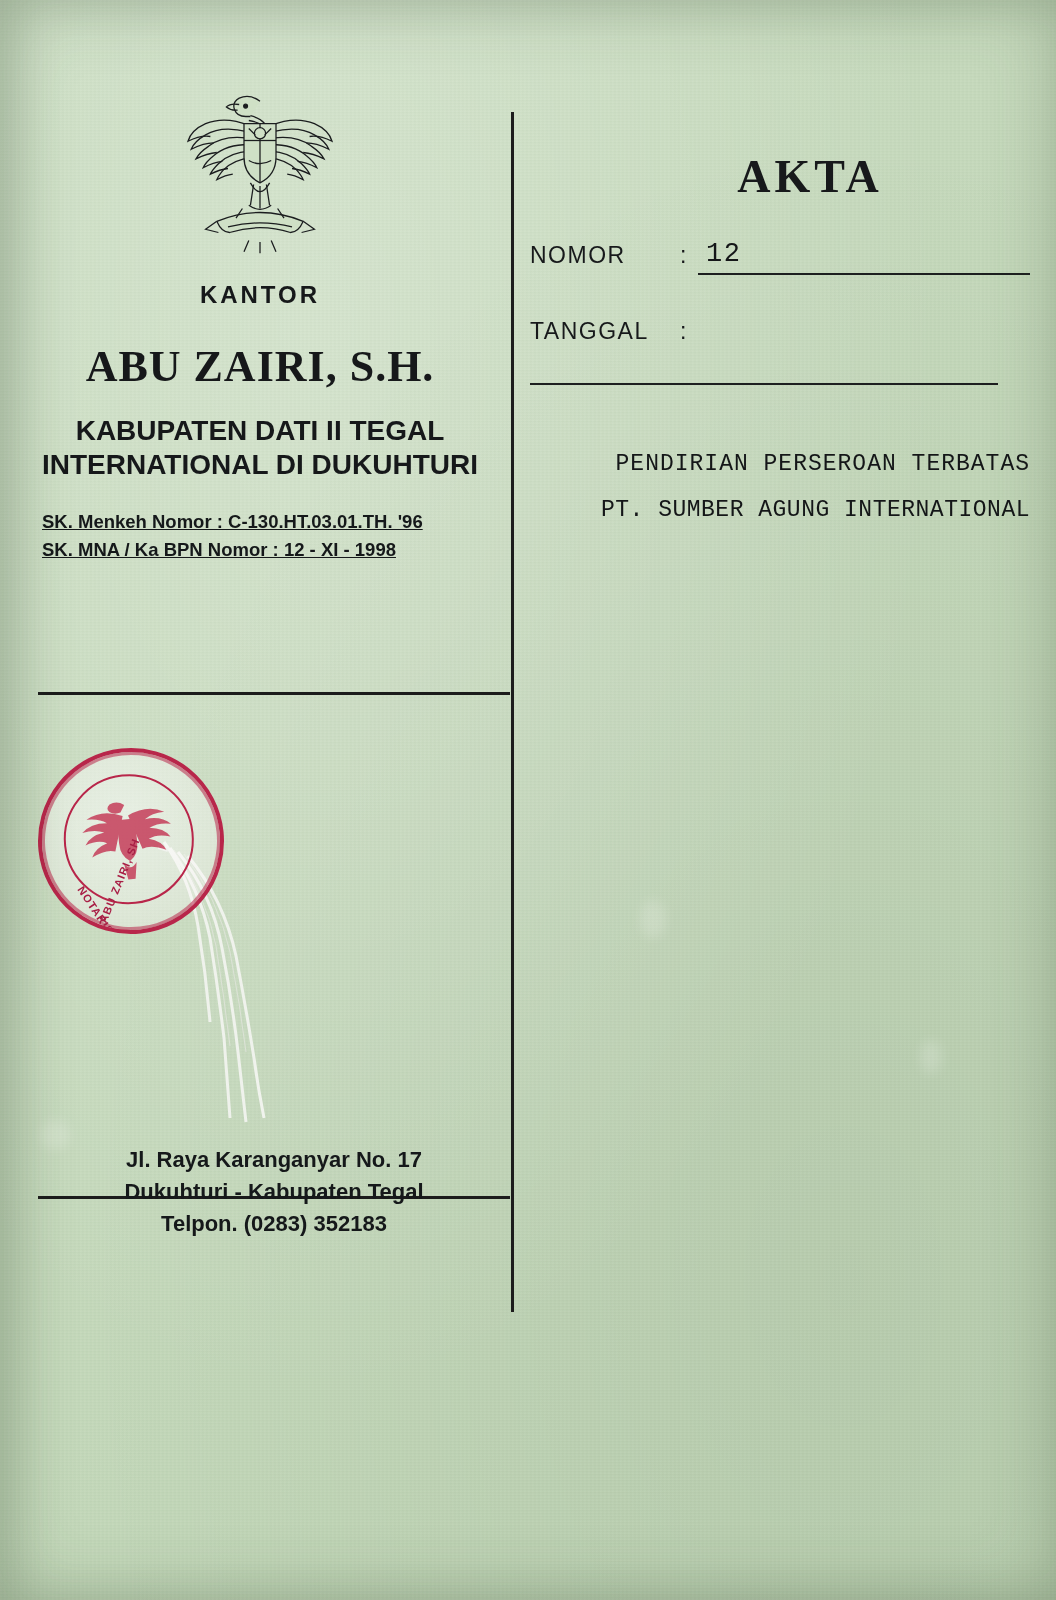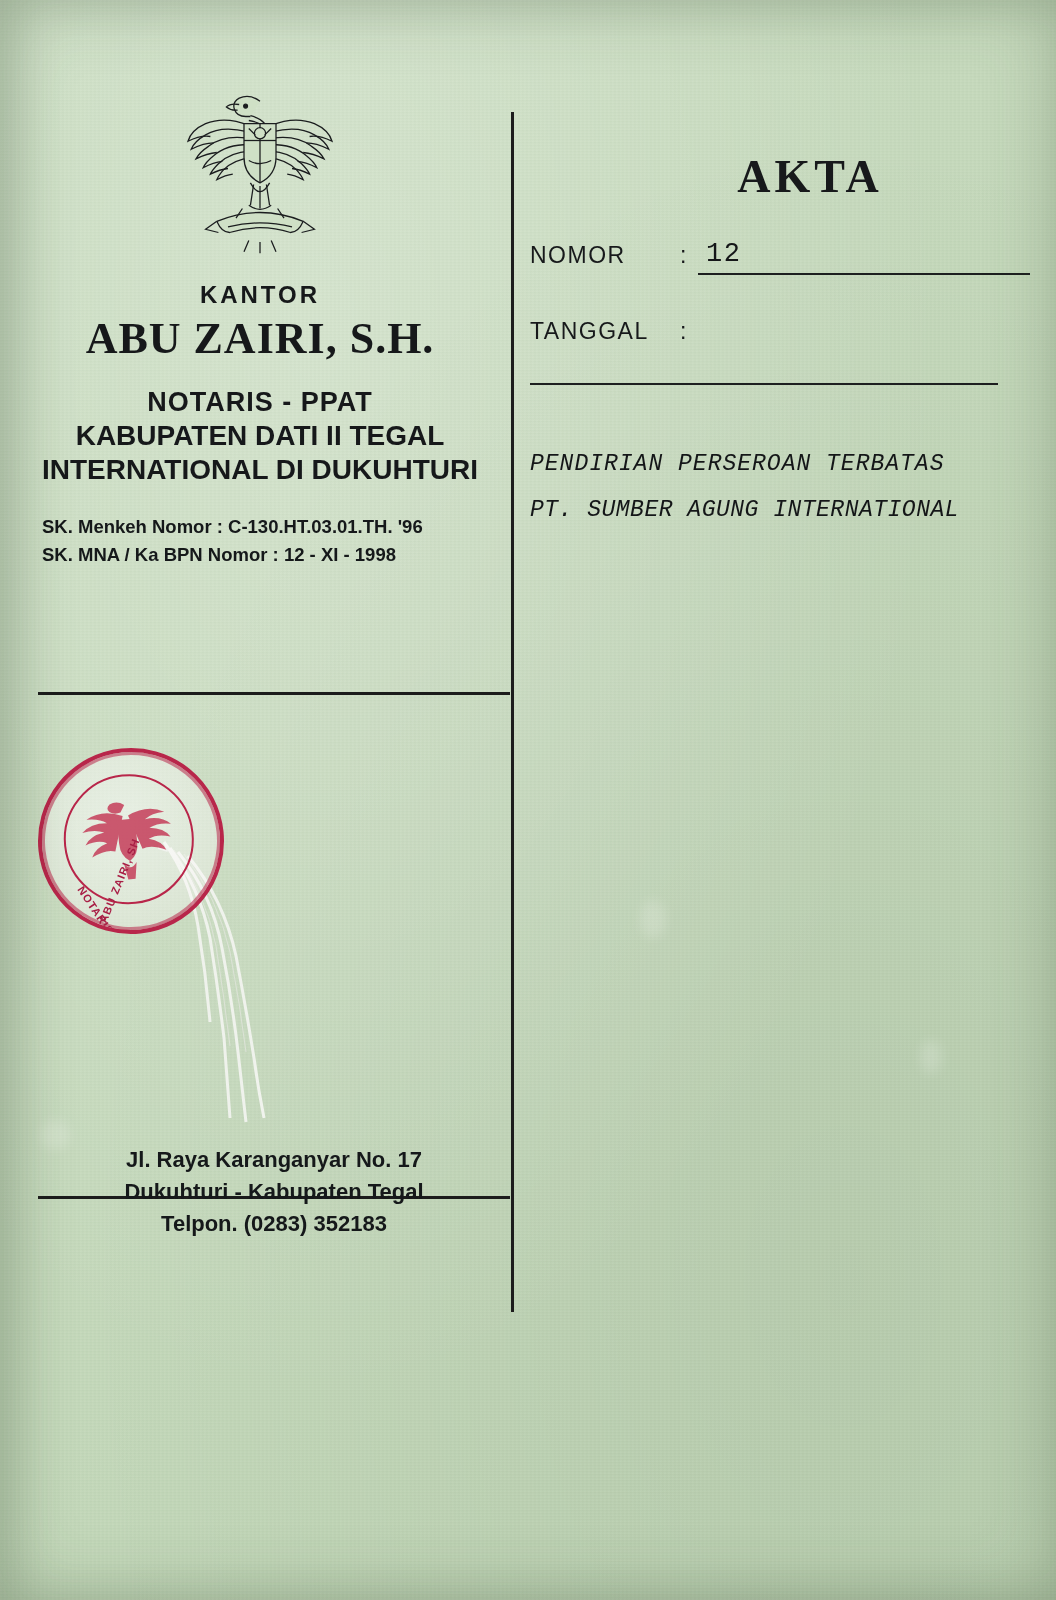--- a/index.html
+++ b/index.html
@@ -73,21 +73,21 @@
     font-size: 24px;
     font-weight: bold;
     letter-spacing: 3px;
     margin-top: 4px;
   }
   .notary-name {
     font-family: "Liberation Serif", serif;
     font-size: 44px;
     font-weight: bold;
     letter-spacing: 1px;
-    margin-top: 4px;
+    margin-top: 32px;
   }
   .role-lines {
     margin-top: 22px;
     line-height: 1.22;
   }
   .role1 {
     font-size: 27px;
     font-weight: bold;
     letter-spacing: 1px;
   }
@@ -99,20 +99,21 @@
   }
 
   .sk-block {
     margin-top: 26px;
     text-align: left;
     padding-left: 22px;
     font-size: 18.5px;
     font-weight: bold;
     line-height: 1.5;
     color: #15181a;
+    text-decoration: underline;
   }
 
   .rule {
     position: absolute;
     background: #1c1c1c;
     height: 3px;
   }
   .rule-top { left: 38px; top: 692px; width: 472px; }
   .rule-bottom { left: 38px; top: 1196px; width: 472px; }
 
@@ -232,27 +233,26 @@
     color: #141618;
   }
   .long-rule {
     width: 468px;
     border-bottom: 2px solid #1d1f20;
     margin-top: 14px;
     margin-bottom: 56px;
   }
 
   .subject {
-    text-align: left;
+    text-align: right;
     font-family: "Liberation Mono", monospace;
     font-size: 23px;
     letter-spacing: 1px;
     line-height: 2.0;
     color: #141618;
-    font-style: italic;
   }
   .subject .line2 { letter-spacing: 0.5px; }
 
   
   .smudge {
     position: absolute;
     border-radius: 50%;
     background: rgba(255,255,255,0.18);
     filter: blur(6px);
     pointer-events: none;
@@ -314,21 +314,20 @@
 
         <path d="M78 160 l-8 12 M122 160 l8 12"></path>
         <path d="M86 200 l-6 14 M100 202 l0 14 M114 200 l6 14"></path>
       </g>
     </svg>
 
     <div class="kantor">KANTOR</div>
     <div class="notary-name">ABU ZAIRI, S.H.</div>
 
     <div class="role-lines">
-      <div class="role1">NOTARIS - PPAT</div>
       <div class="role2">KABUPATEN DATI II TEGAL</div>
       <div class="role3">INTERNATIONAL DI DUKUHTURI</div>
     </div>
 
     <div class="sk-block">
       <div>SK. Menkeh Nomor : C-130.HT.03.01.TH. '96</div>
       <div>SK. MNA / Ka BPN Nomor : 12 - XI - 1998</div>
     </div>
   </div>
 

